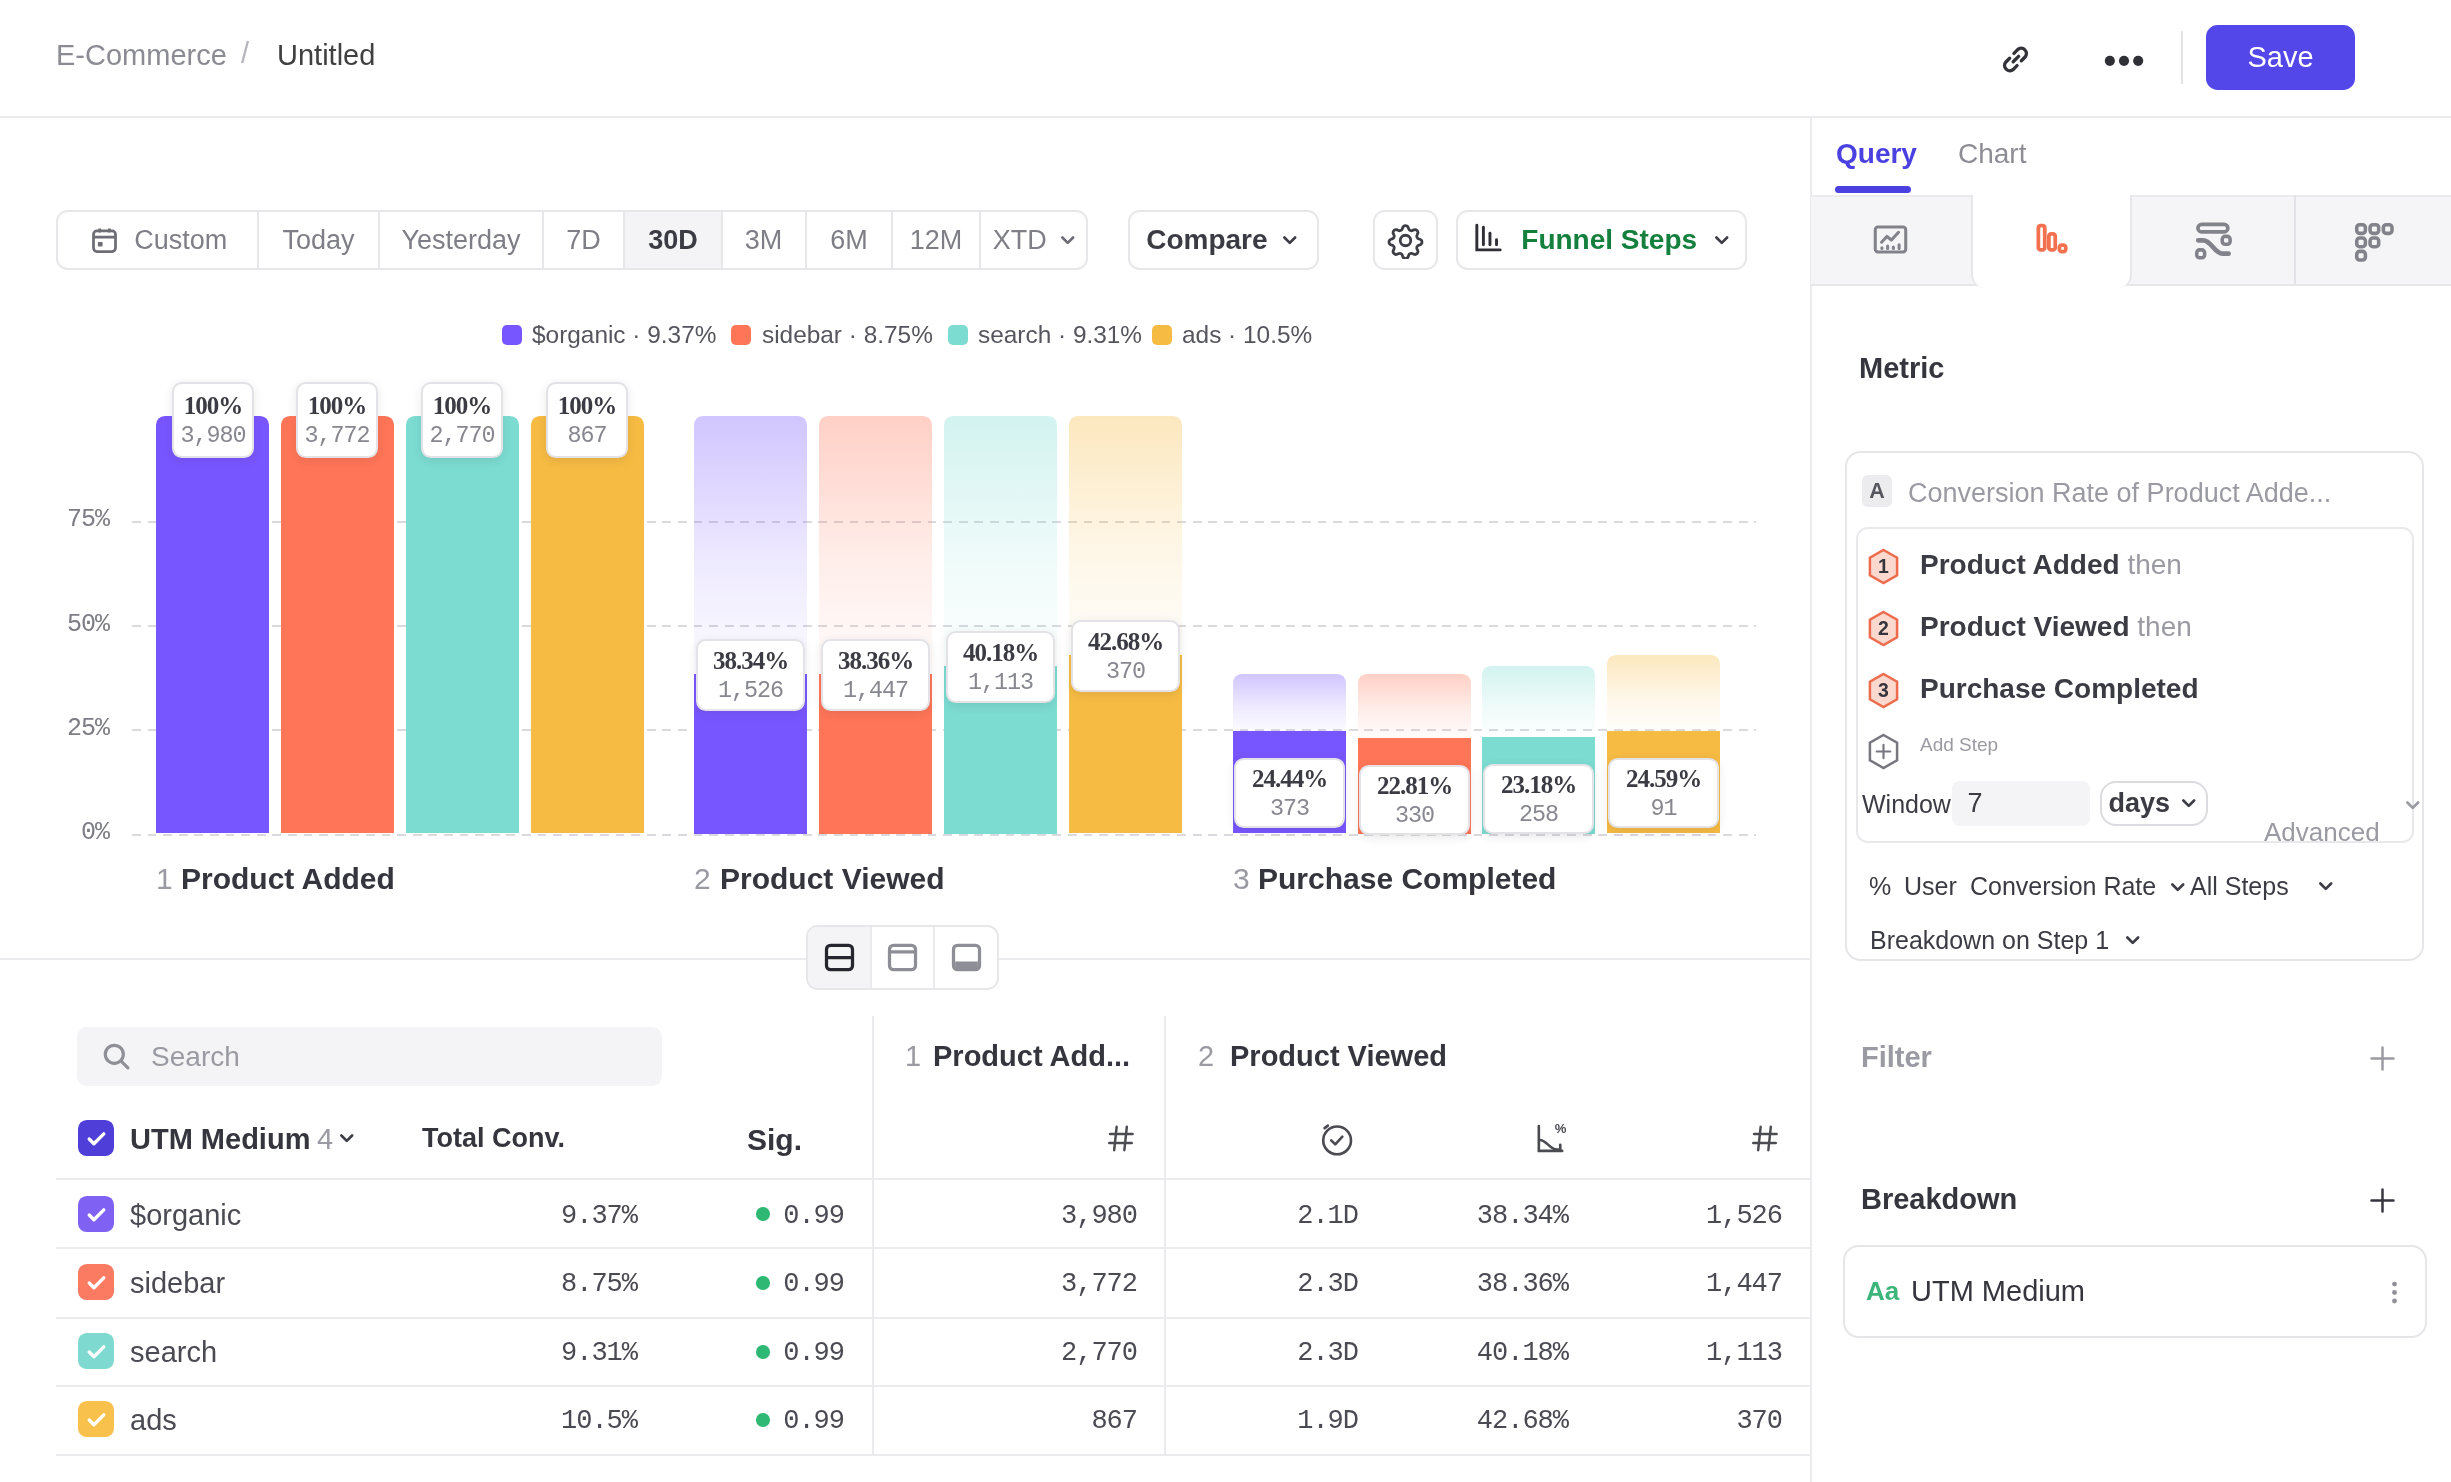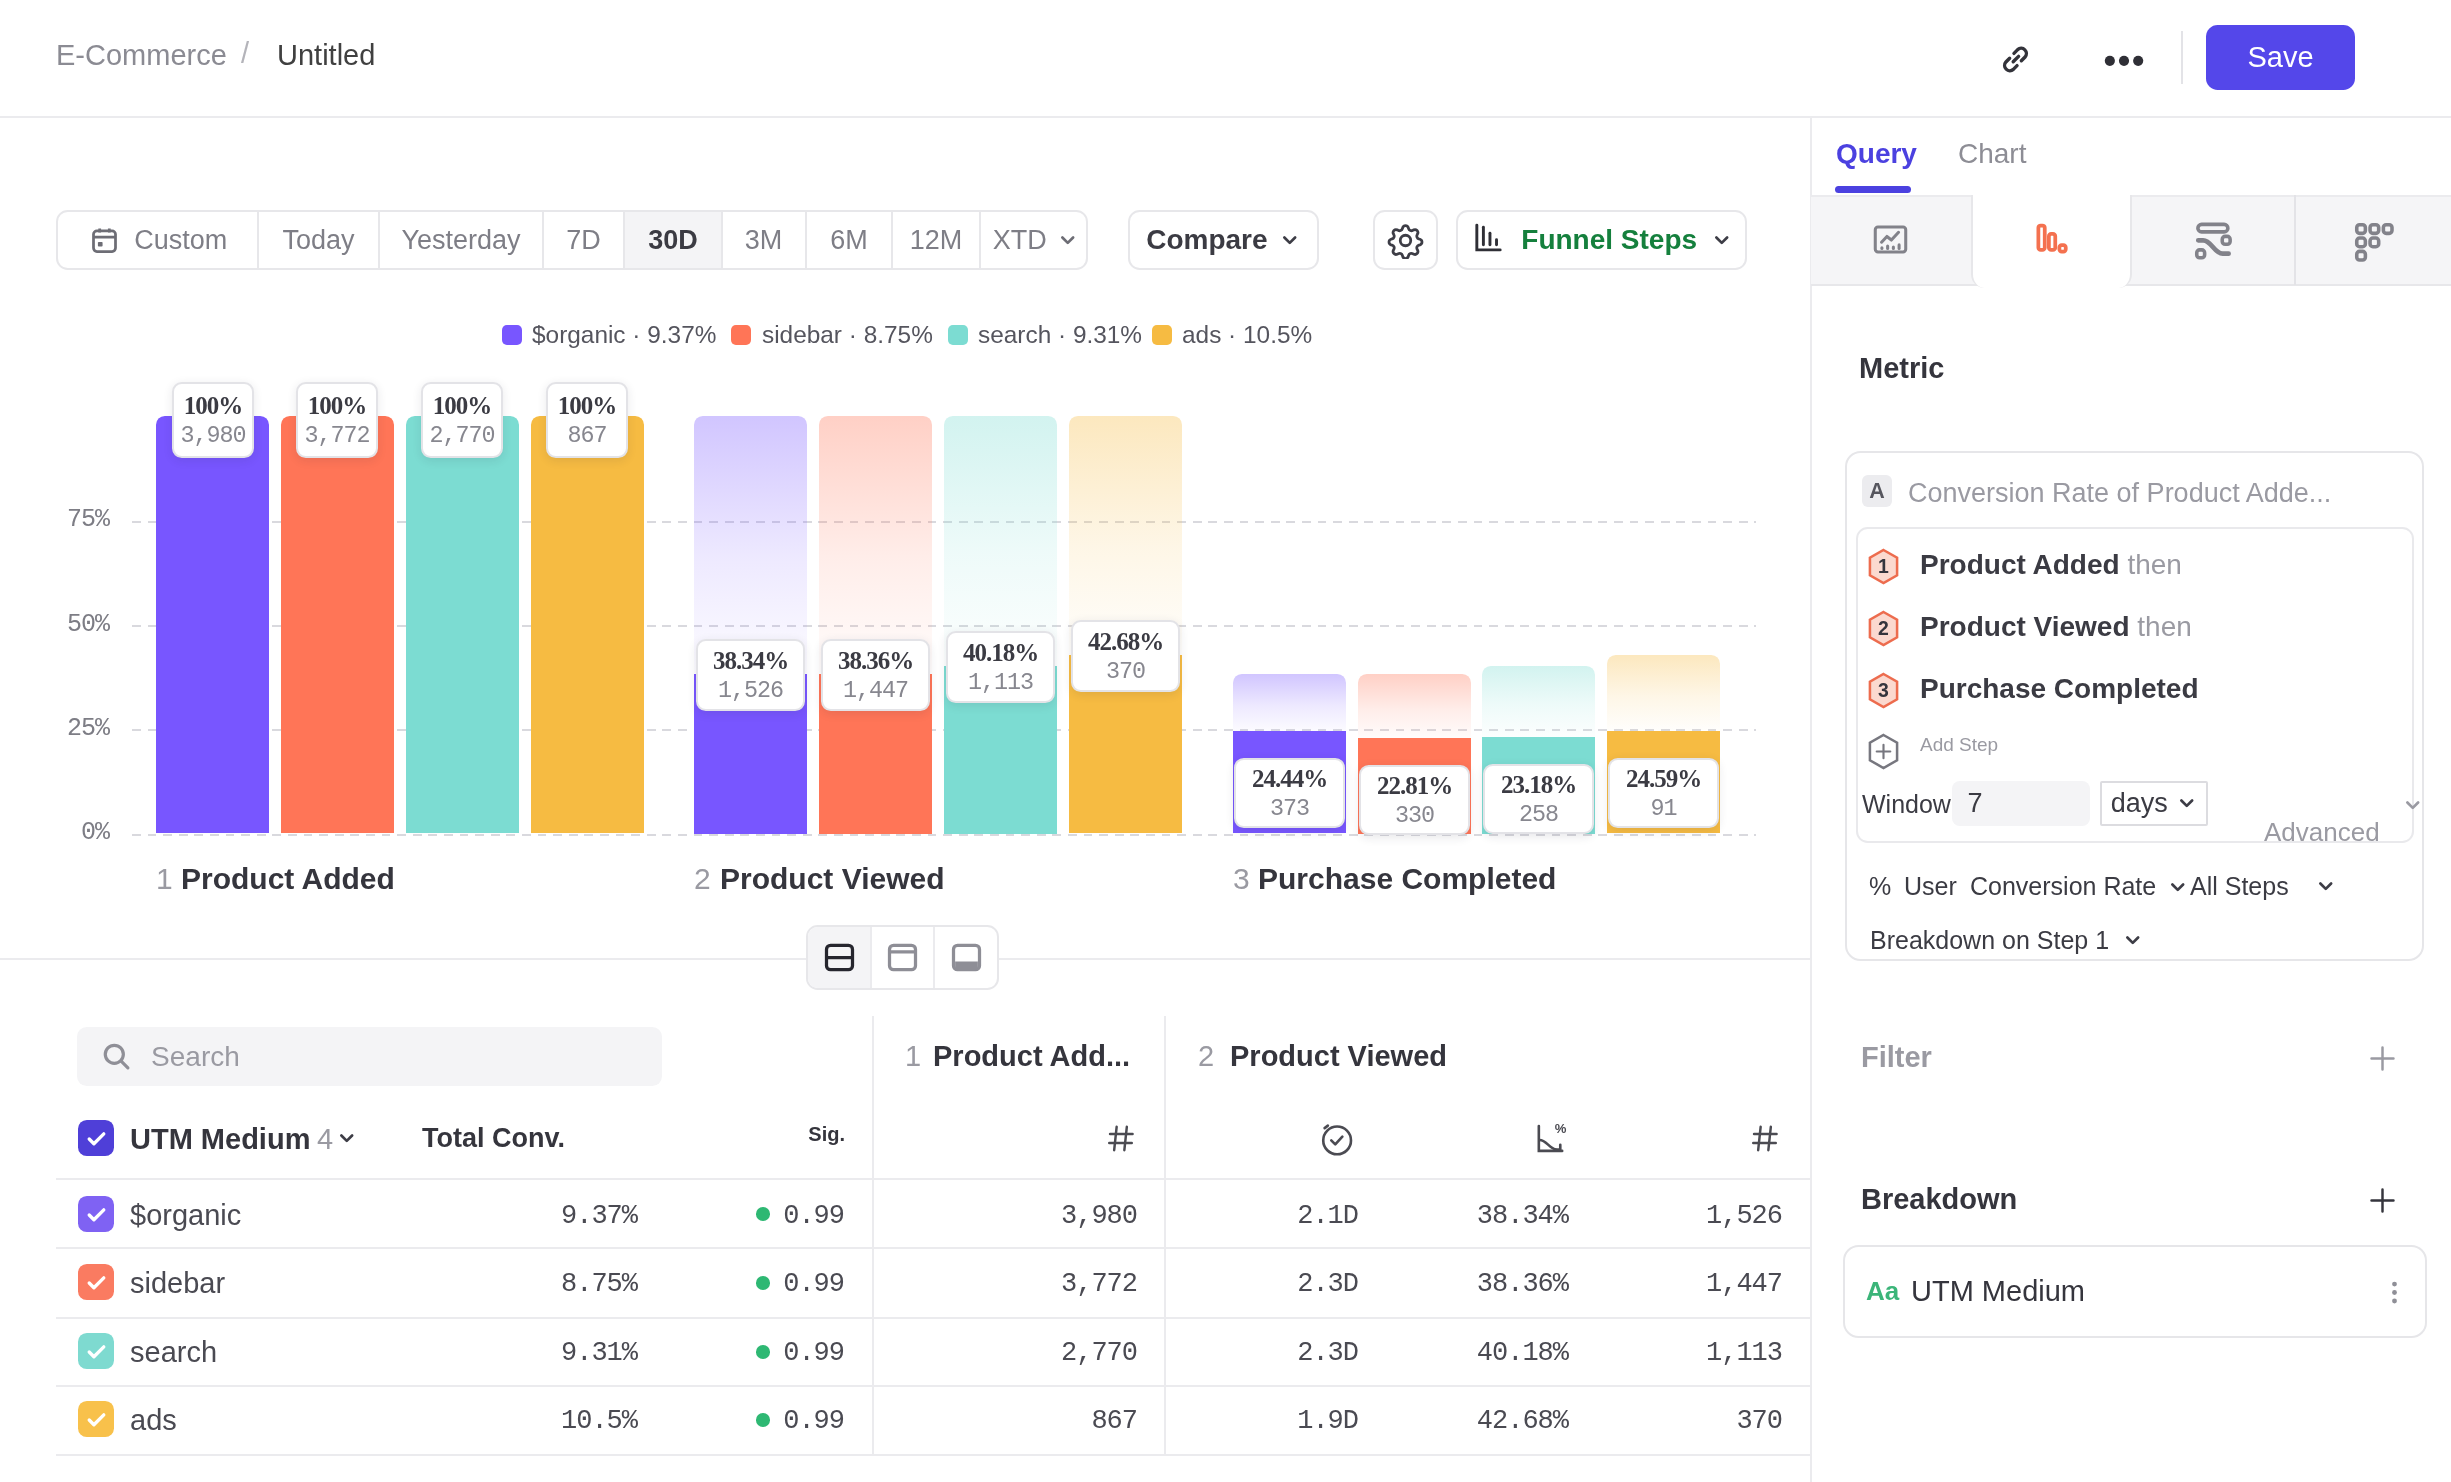--- a/index.html
+++ b/index.html
@@ -210,21 +210,21 @@
       <svg width="25" height="25" viewBox="0 0 24 24" fill="none" stroke="#fff" stroke-width="3.2" stroke-linecap="round" stroke-linejoin="round">
         <path d="M5 12.5l4.5 4.5L19 7.5"></path>
       </svg>
     </div>
 <div class="abs" style="left:130px;top:1123px;font-size:29px;color:#35353d;font-weight:700">UTM Medium</div>
 <div class="abs" style="left:317px;top:1123px;font-size:29px;color:#9a9aa2">4</div>
 <div class="abs" style="left:336px;top:1127px"><svg class="chev" width="23.4" height="23.4" viewBox="0 0 24 24" fill="none">
         <path d="M6 9.5l6 6 6-6" stroke="#3d3d46" stroke-width="3" stroke-linecap="round" stroke-linejoin="round"></path>
       </svg></div>
 <div class="abs" style="left:422px;top:1123px;width:215px;font-size:27px;color:#35353d;font-weight:700;text-align:left">Total Conv.</div>
-<div class="abs" style="left:747px;top:1123px;width:98px;font-size:20px;color:#35353d;font-weight:700;text-align:right">Sig.</div>
+<div class="abs" style="left:747px;top:1123px;width:98px;font-size:30px;color:#35353d;font-weight:700;text-align:left">Sig.</div>
 <div class="abs" style="left:1104px;top:1122px"><svg width="33" height="33" viewBox="0 0 24 24" fill="none" stroke="#4b4b52" stroke-width="1.8" stroke-linecap="round">
         <path d="M9.2 3.5L7.4 20.5"></path>
         <path d="M16.6 3.5l-1.8 17"></path>
         <path d="M4.4 8.7h16.4"></path>
         <path d="M3.8 15.3h16.4"></path>
       </svg></div>
 <div class="abs" style="left:1318px;top:1121px"><svg width="37" height="37" viewBox="0 0 24 24" fill="none" stroke="#4b4b52" stroke-width="1.7" stroke-linecap="round" stroke-linejoin="round">
         <circle cx="12.4" cy="12.6" r="9"></circle>
         <path d="M8.6 12.6l2.6 2.6 4.6-5"></path>
         <path d="M4.3 4.6L6.4 3"></path>
@@ -346,21 +346,21 @@
       <text x="17" y="26" text-anchor="middle" font-size="20" font-weight="bold" fill="#35353d" font-family="Liberation Sans">3</text>
     </svg>
 <div class="steprow" style="left:1920px;top:673px"><span>Purchase Completed</span></div>
 <svg class="abs" style="left:1867px;top:733px" width="33" height="37" viewBox="0 0 34 38">
       <path d="M17 2 L31 10 V28 L17 36 L3 28 V10 Z" fill="#ffffff" stroke="#77777f" stroke-width="2.6"></path>
       <path d="M17 12v14M10 19h14" stroke="#77777f" stroke-width="2.2" stroke-linecap="round"></path>
     </svg>
 <div class="abs" style="left:1920px;top:734px;font-size:19px;color:#9a9aa2">Add Step</div>
 <div class="abs" style="left:1862px;top:790px;font-size:25px;color:#3b3b43">Window</div>
 <div class="abs" style="left:1952px;top:781px;width:138px;height:45px;background:#f4f4f6;border-radius:7.8px;display:flex;align-items:center;padding-left:15.6px;font-size:27px;color:#3b3b43">7</div>
-<div class="abs" style="left:2100px;top:781px;width:108px;height:45px;background:#fff;border:2px solid #dcdce0;border-radius:2px;display:flex;align-items:center;justify-content:center;font-size:27px;color:#3b3b43;font-weight:400">days<span style="margin-left:7.8px;margin-top:3.9px"><svg class="chev" width="19.5" height="19.5" viewBox="0 0 24 24" fill="none">
+<div class="abs" style="left:2100px;top:781px;width:108px;height:45px;background:#fff;border:2px solid #dcdce0;border-radius:16px;display:flex;align-items:center;justify-content:center;font-size:27px;color:#3b3b43;font-weight:700">days<span style="margin-left:7.8px;margin-top:3.9px"><svg class="chev" width="19.5" height="19.5" viewBox="0 0 24 24" fill="none">
           <path d="M6 9.5l6 6 6-6" stroke="#3d3d46" stroke-width="3" stroke-linecap="round" stroke-linejoin="round"></path>
         </svg></span></div>
 <div class="abs" style="left:2264px;top:817px;font-size:26px;color:#9a9aa2">Advanced</div>
 <div class="abs" style="left:2402px;top:794px"><svg class="chev" width="19.5" height="19.5" viewBox="0 0 24 24" fill="none">
         <path d="M6 9.5l6 6 6-6" stroke="#9a9aa2" stroke-width="3" stroke-linecap="round" stroke-linejoin="round"></path>
       </svg></div>
 <div class="abs" style="left:1869px;top:872px;font-size:25px;color:#3b3b43">%</div>
 <div class="abs" style="left:1904px;top:872px;font-size:25px;color:#3b3b43">User</div>
 <div class="abs" style="left:1970px;top:872px;font-size:25px;color:#3b3b43;font-weight:500">Conversion Rate</div>
 <div class="abs" style="left:2167px;top:876px"><svg class="chev" width="19.5" height="19.5" viewBox="0 0 24 24" fill="none">

